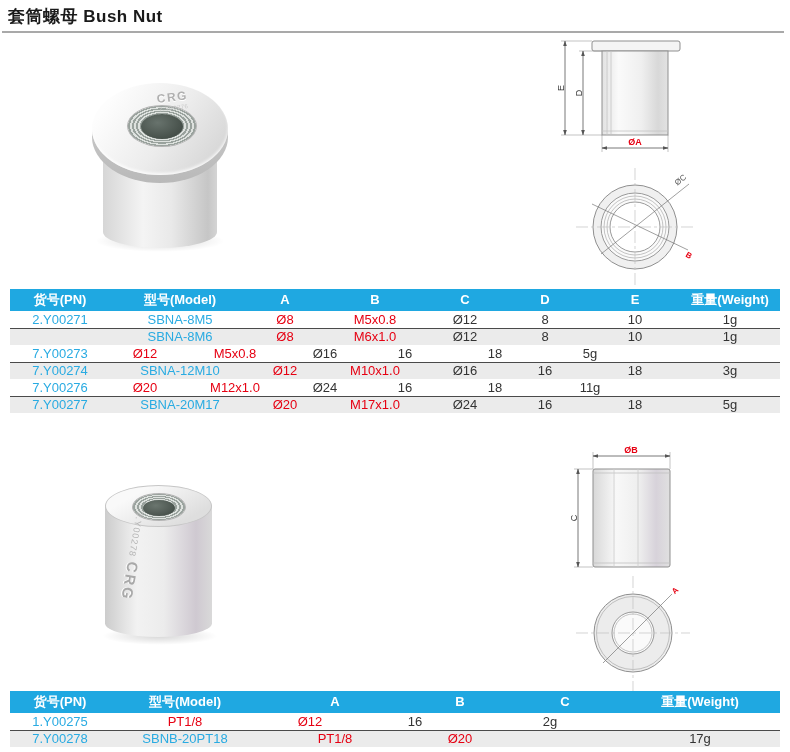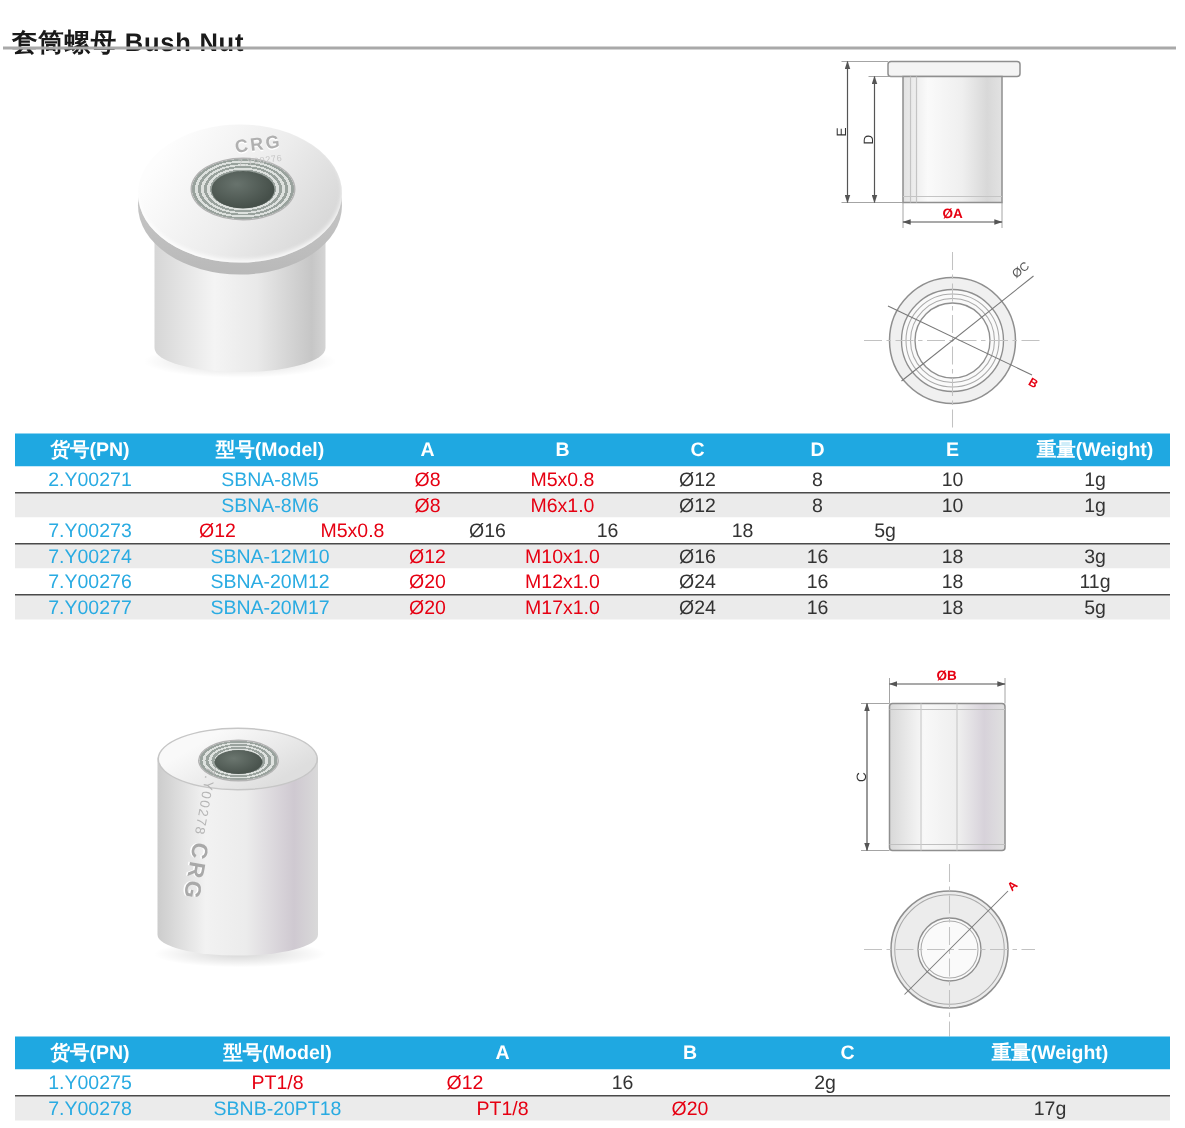--- a/index.html
+++ b/index.html
@@ -1,21 +1,21 @@
 <!DOCTYPE html>
 <html><head>
 <meta charset="utf-8">
 <style>
   * { margin:0; padding:0; box-sizing:border-box; }
   html,body { background:#fff; }
   body { font-family:"Liberation Sans", sans-serif; }
   .page { position:relative; width:790px; height:752px; background:#fff; overflow:hidden; }
 
   
-  .title { position:absolute; left:8px; top:5px; font-size:17px; font-weight:bold; color:#1a1a1a; letter-spacing:.5px;margin-top:12px; }
+  .title { position:absolute; left:8px; top:5px; font-size:17px; font-weight:bold; color:#1a1a1a; letter-spacing:.5px; }
   .title-rule { position:absolute; left:2px; top:31px; width:782px; height:2px; background:#a9a9a9; }
 
   
   .spec-table { position:absolute; left:10px; width:770px; font-size:13px; }
   #table1 { top:289px; } #table2 { top:691px; }
   .t-head { display:flex; background:#1fa8e1; height:22px; line-height:22px; color:#fff; font-weight:bold; }
   .t-row  { display:flex; height:17px; line-height:17px; background:#fff; color:#333; }
   .t-row.alt { background:#ebebeb; border-top:1px solid #4a4a4a; line-height:16px; }
   .t-cell { text-align:center; white-space:nowrap; overflow:hidden; }
   .c-blue { color:#29abe2; }
@@ -182,21 +182,20 @@
         <div class="t-cell c-blue" style="width: 140px;">SBNA-12M10</div>
         <div class="t-cell c-red" style="width: 70px;">Ø12</div>
         <div class="t-cell c-red" style="width: 110px;">M10x1.0</div>
         <div class="t-cell" style="width: 70px;">Ø16</div>
         <div class="t-cell" style="width: 90px;">16</div>
         <div class="t-cell" style="width: 90px;">18</div>
         <div class="t-cell" style="width: 100px;">3g</div>
       </div>
       <div class="t-row">
         <div class="t-cell c-blue" style="width: 100px;">7.Y00276</div>
-        <div class="t-cell c-blue" style="width: 140px;">SBNA-20M12</div>
         <div class="t-cell c-red" style="width: 70px;">Ø20</div>
         <div class="t-cell c-red" style="width: 110px;">M12x1.0</div>
         <div class="t-cell" style="width: 70px;">Ø24</div>
         <div class="t-cell" style="width: 90px;">16</div>
         <div class="t-cell" style="width: 90px;">18</div>
         <div class="t-cell" style="width: 100px;">11g</div>
       </div>
       <div class="t-row alt">
         <div class="t-cell c-blue" style="width: 100px;">7.Y00277</div>
         <div class="t-cell c-blue" style="width: 140px;">SBNA-20M17</div>

